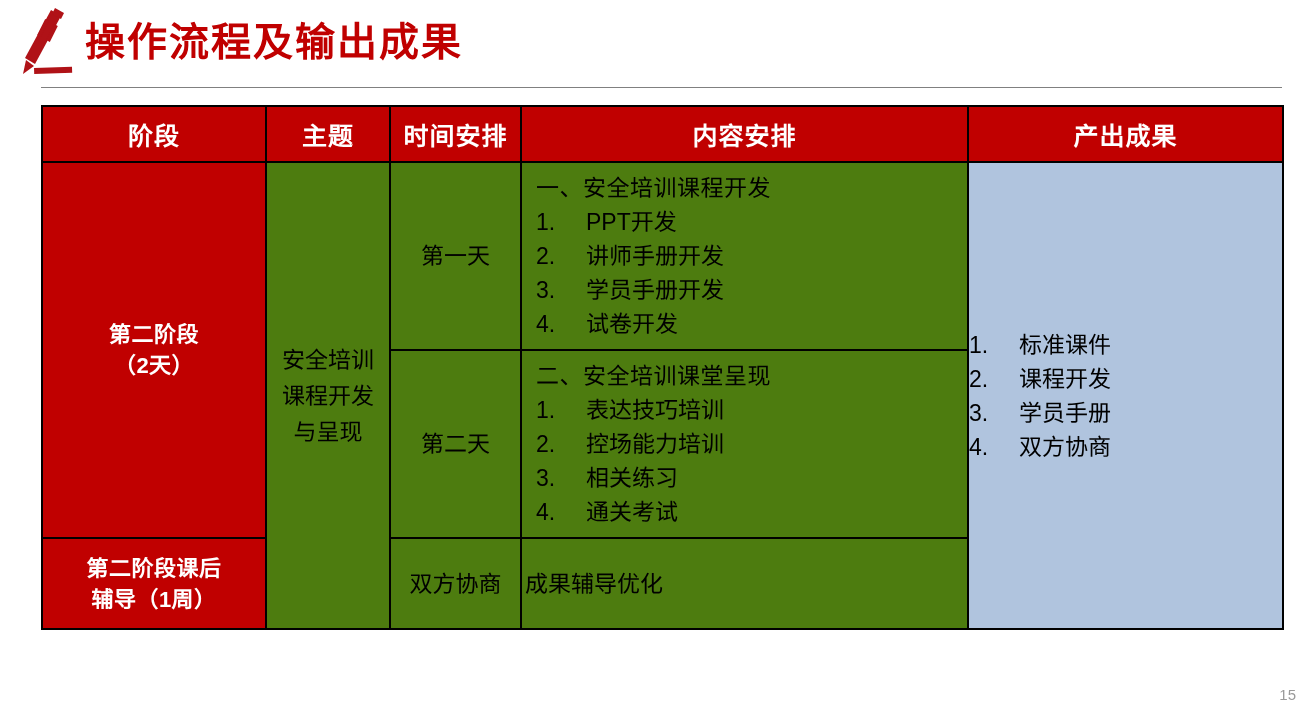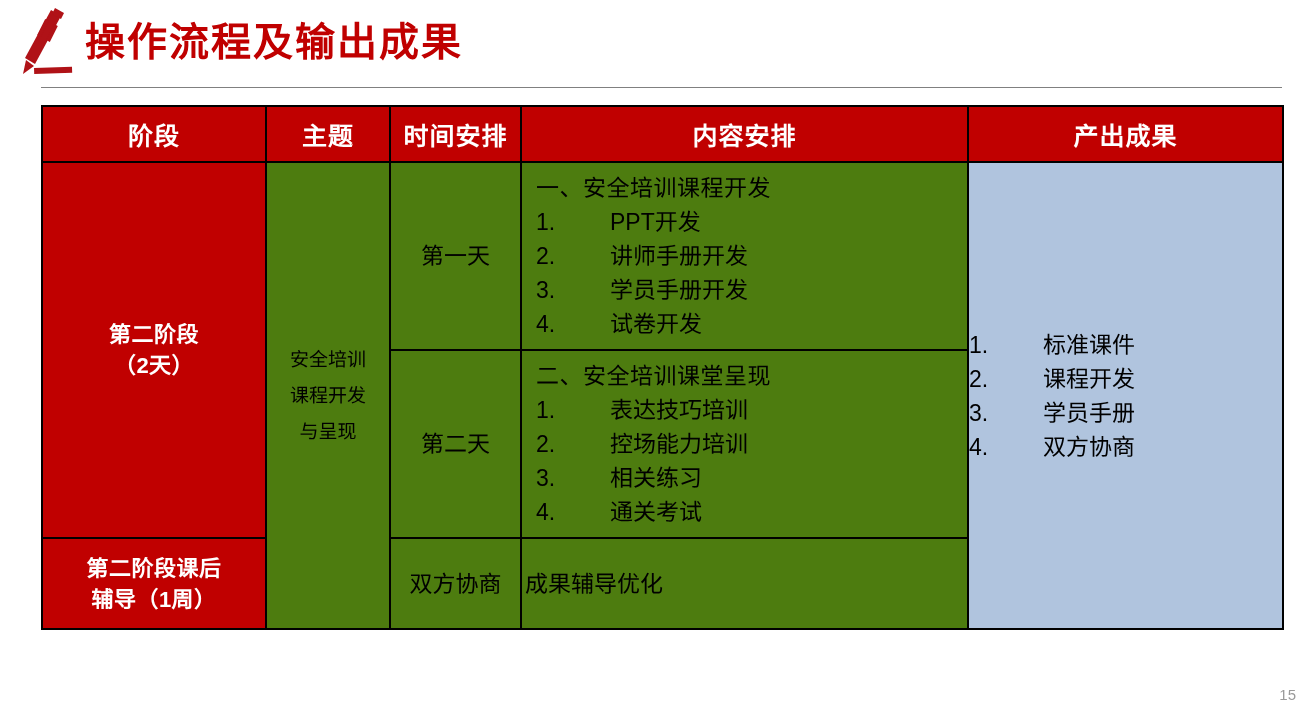--- a/index.html
+++ b/index.html
@@ -92,21 +92,21 @@
   .body-cell {
     background: #4d7c0f;
     color: #000000;
     font-size: 23px;
     line-height: 34px;
   }
   .body-cell.center {
     text-align: center;
   }
   .body-cell.theme {
-    font-size: 19px;
+    font-size: 23px;
     text-align: center;
     line-height: 36px;
   }
   .body-cell.content {
     padding: 8px 0 8px 14px;
     vertical-align: middle;
   }
   .body-cell.plain {
     padding-left: 3px;
   }
@@ -125,21 +125,20 @@
     display: flex;
     white-space: nowrap;
   }
   .content-list .num {
     display: inline-block;
     width: 50px;
     flex: 0 0 50px;
   }
   .content-list .txt {
     display: inline-block;
-    margin-left: 24px;
   }
 
   .output-cell {
     background: #B0C4DE;
     color: #000000;
     font-size: 23px;
     line-height: 34px;
     padding-left: 24px;
     vertical-align: middle;
   }

